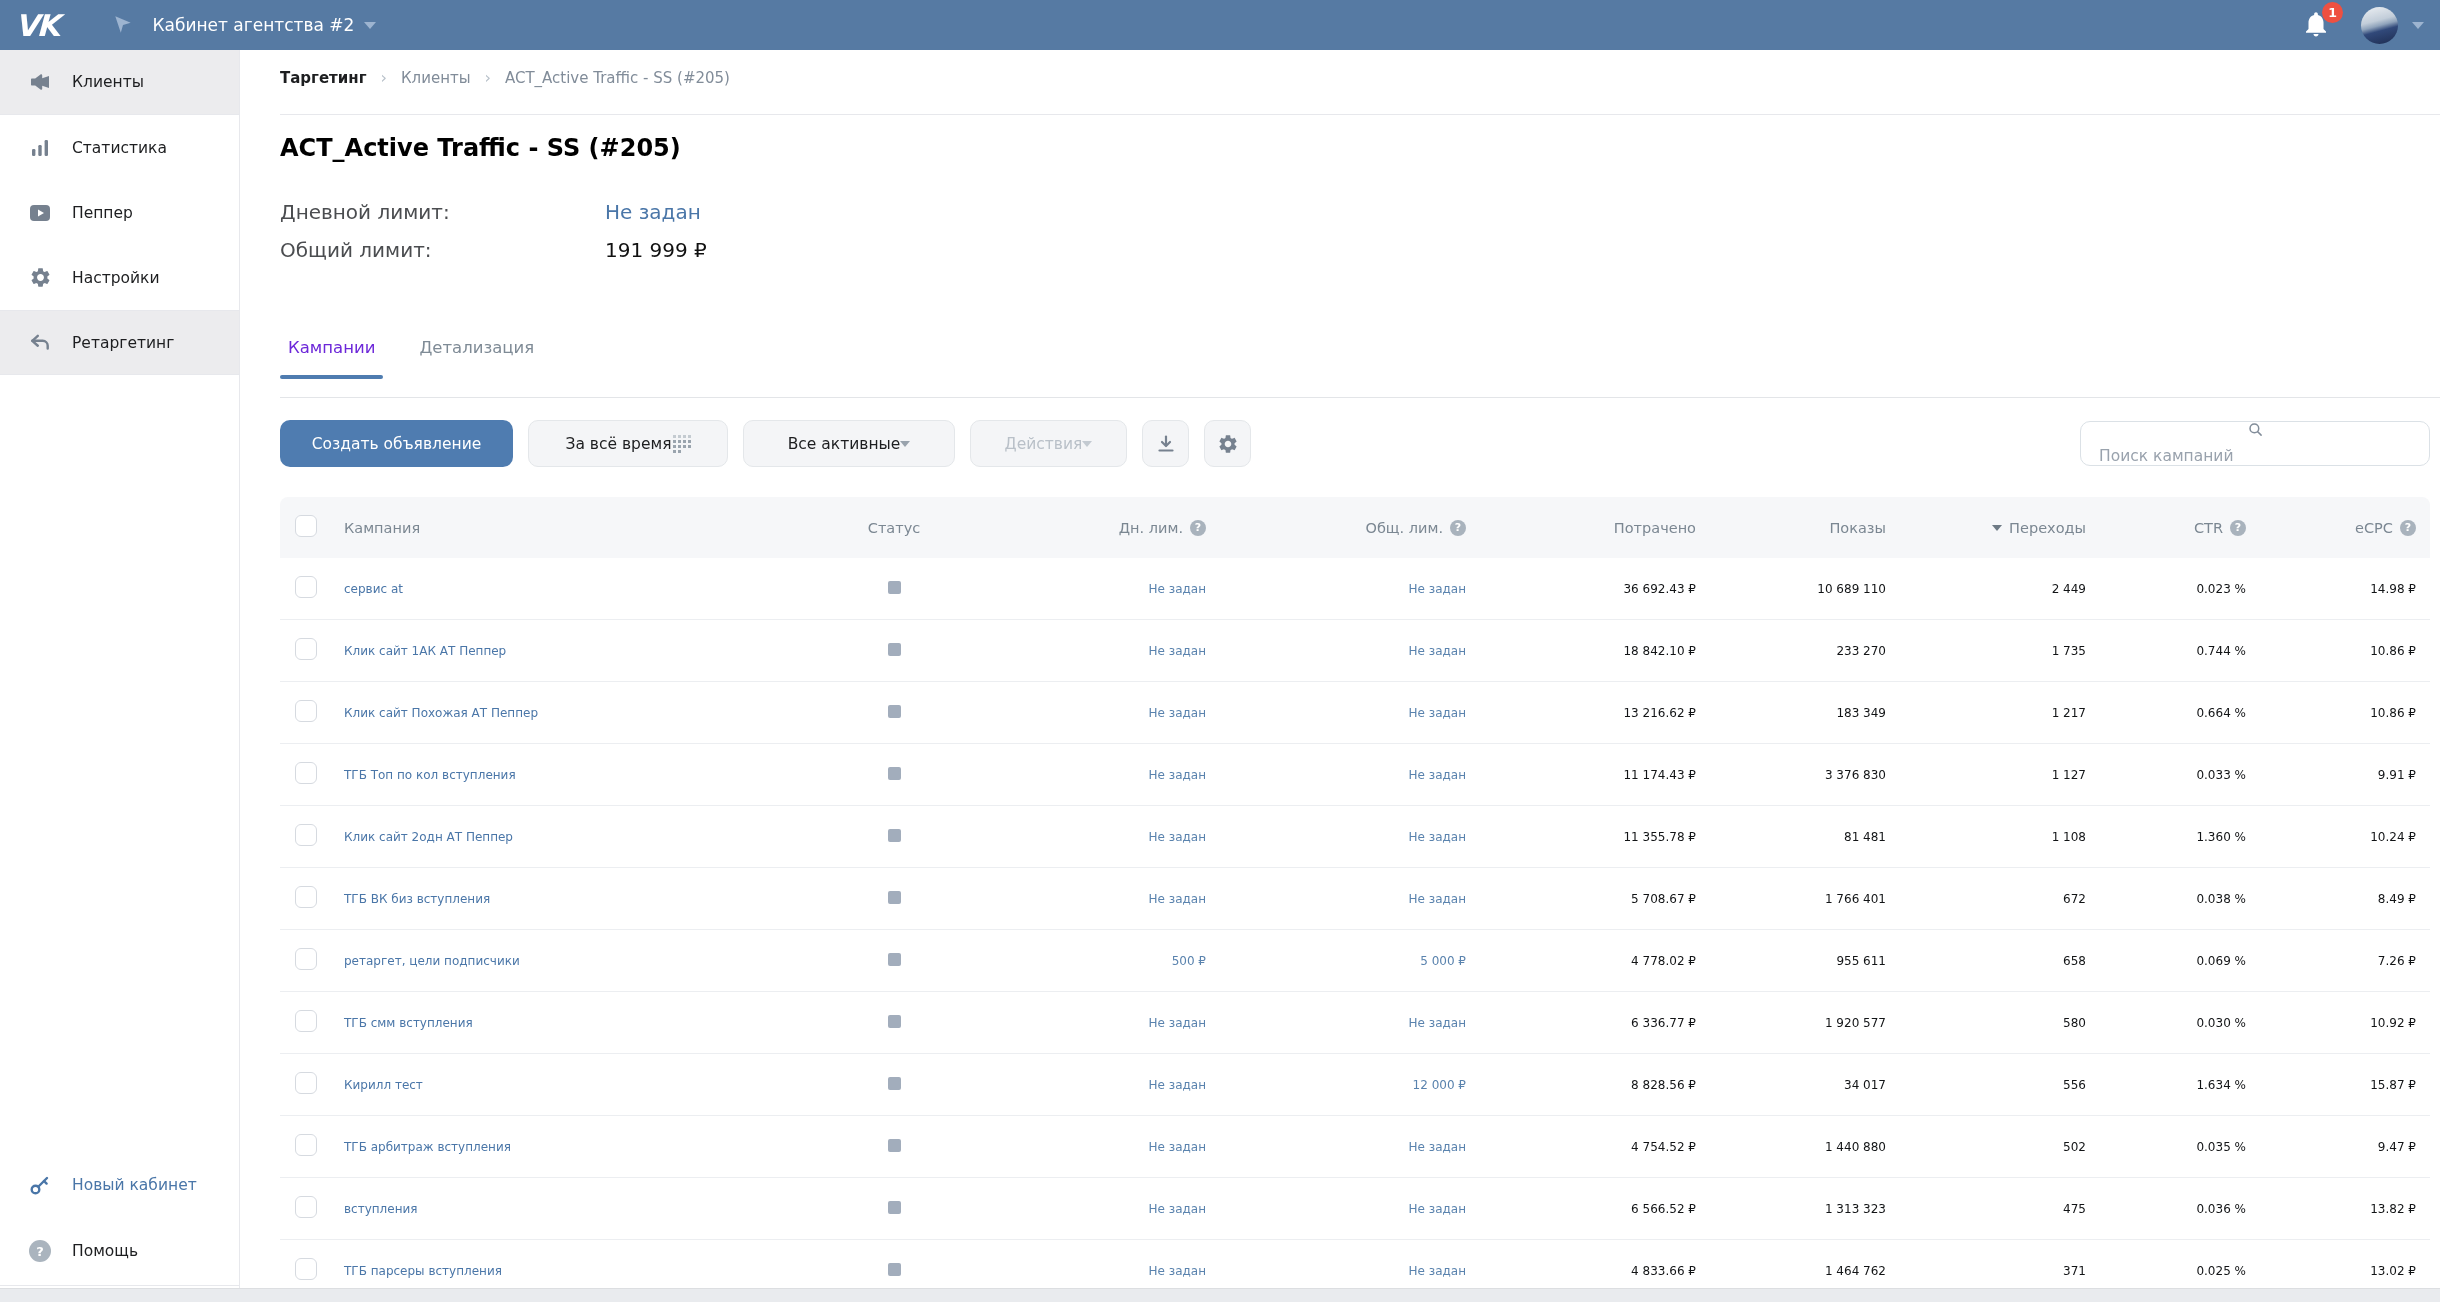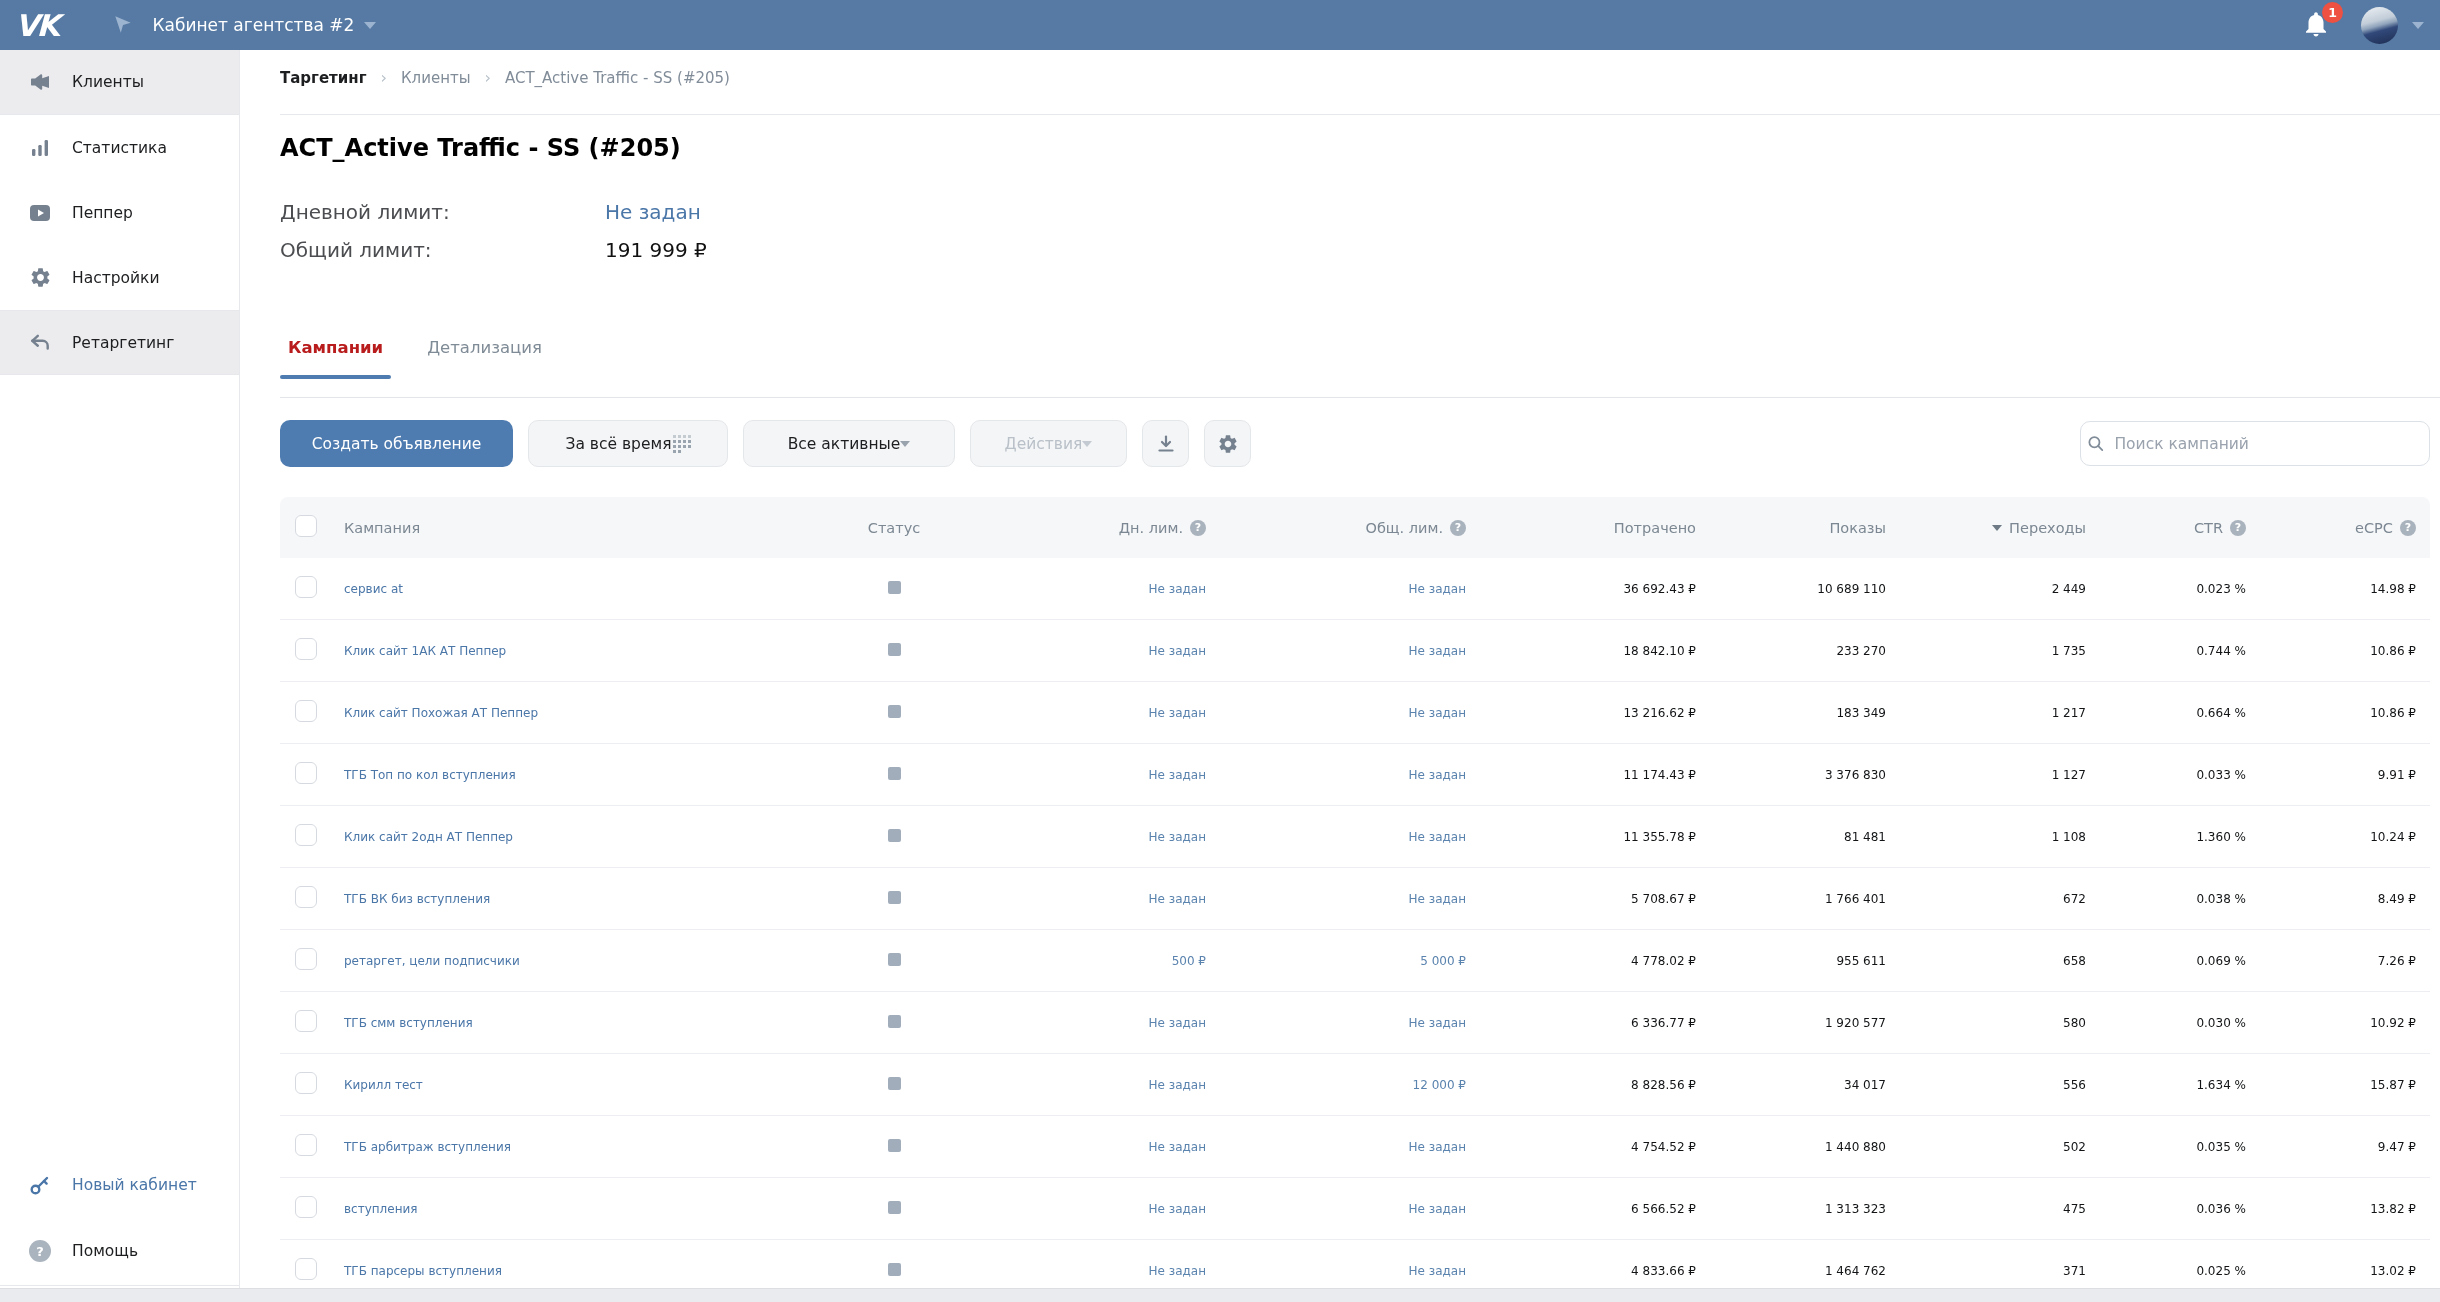--- a/index.html
+++ b/index.html
@@ -53,40 +53,40 @@
 
   .limit-row { position:absolute; left:40px; font-size:20px; color:#4b4d50; }
   .limit-row .lv { position:absolute; left:325px; white-space:nowrap; }
   .lr1 { top:150px; } .lr2 { top:188px; }
   .val-dark { color:#111; }
   .blue-link { color:#4a76a8; text-decoration:none; cursor:pointer; }
 
   
   .tabs { position:absolute; left:40px; top:288px; display:flex; gap:28px; font-size:16.5px; }
   .tab { padding:0 8px 22px 8px; color:#7f8b96; cursor:pointer; position:relative; }
-  .tab.active { color:#b91c1c; font-weight:700; }
+  .tab.active { color:#6d28d9; font-weight:400; }
   .tab.active::after { content:""; position:absolute; left:0; right:0; bottom:0; height:4px;
     background:#4f7cb0; border-radius:2px; }
   .tabs-line { position:absolute; left:40px; right:0; top:347px; height:1px; background:#e3e5e8; }
 
   
   .toolbar { position:absolute; left:40px; right:10px; top:370px; height:47px; display:flex;
     align-items:center; gap:15px; }
   .btn { height:47px; border-radius:10px; font-size:15.5px; display:flex; align-items:center;
     justify-content:center; cursor:pointer; white-space:nowrap; }
   .btn-primary { background:#4f7cb0; color:#fff; width:233px; }
   .btn-light { background:#f4f5f7; border:1px solid #e4e7ea; color:#1d1e20; padding:0 22px; }
   .btn-period { width:200px; } .btn-filter { width:212px; }
   .btn-disabled { color:#b9c0c8; cursor:default; width:157px; }
   .btn-icon { width:47px; padding:0; color:#76818f; }
   .caret-grey { width:0; height:0; border-left:5.5px solid transparent; border-right:5.5px solid transparent;
     border-top:6.5px solid #99a3ad; }
   .caret-dis { border-top-color:#c3cad1; }
   .search-box { margin-left:auto; width:350px; height:45px; border:1px solid #dbe1e6; border-radius:10px;
-    background:#fff; display:flex; align-items:center; padding:0 6px; gap:10px; }
+    background:#fff; display:flex; align-items:center; padding:0 18px; gap:10px;flex-direction:column; }
   .search-box input { border:none; outline:none; font-size:15.5px; width:100%;
     font-family:"DejaVu Sans","Liberation Sans",sans-serif; color:#1d1e20; }
   .search-box input::placeholder { color:#99a2ad; }
 
   
   .table { position:absolute; left:40px; right:10px; top:447px; }
   .thead, .trow { display:grid;
     grid-template-columns:50px 1fr 112px 270px 260px 230px 190px 200px 160px 170px;
     align-items:center; }
   .thead { height:61px; background:#f6f7f9; border-radius:8px 8px 0 0; font-size:14.5px; color:#7b8792; }

